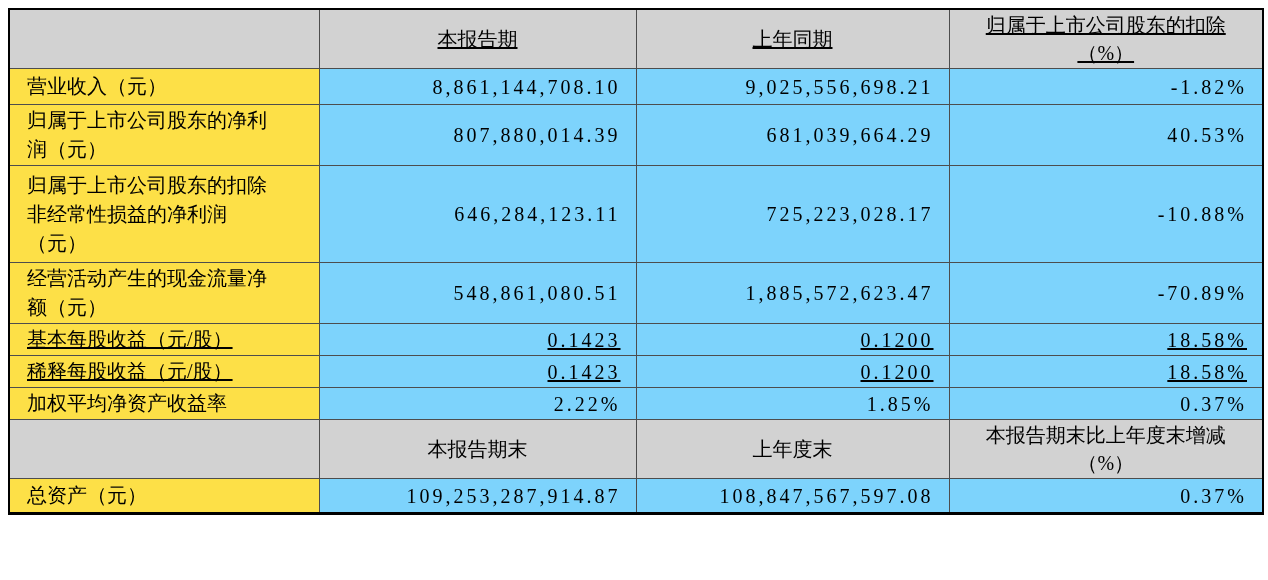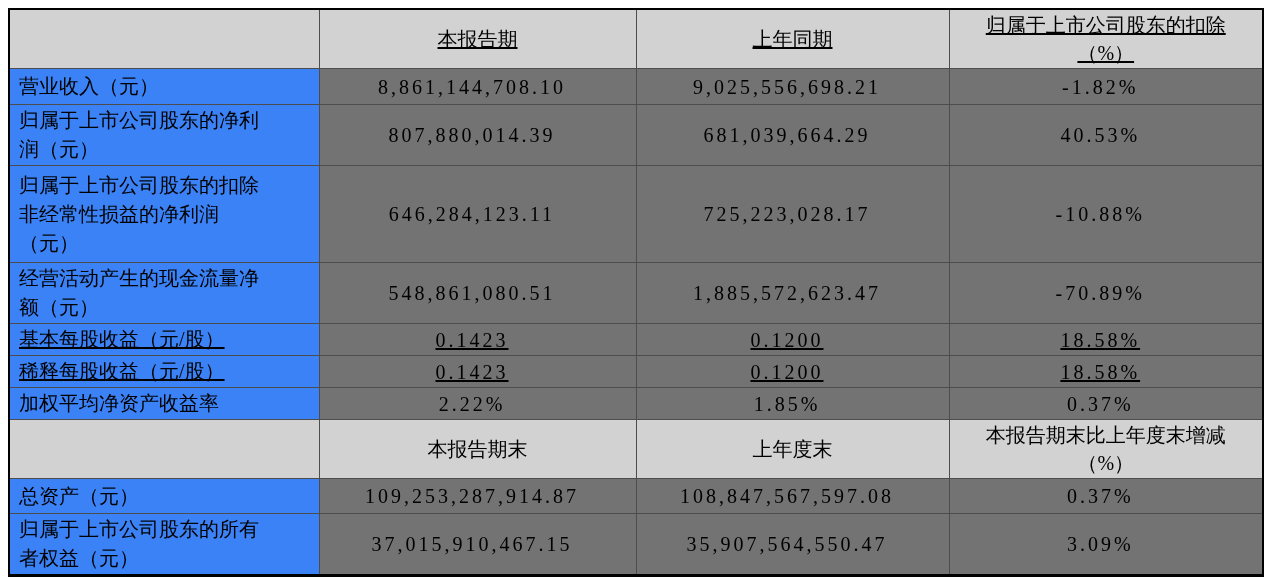--- a/index.html
+++ b/index.html
@@ -33,30 +33,30 @@
     vertical-align: middle;
     overflow: hidden;
   }
   th.header-cell {
     background: #d2d2d2;
     text-align: center;
     white-space: pre-line;
     line-height: 1.4;
   }
   td.label-cell {
-    background: #3b82f6;
+    background: #fde047;
     text-align: left;
-    padding-left: 9px;
+    padding-left: 17px;
     padding-right: 4px;
     white-space: pre-line;
     line-height: 1.45;
   }
   td.value-cell {
-    background: #737373;
-    text-align: center;
+    background: #7dd3fc;
+    text-align: right;
     padding-right: 15px;
     letter-spacing: 3px;
     line-height: 1.3;
   }
   tr.rh-header1 { height: 55px; text-decoration: underline; }
   tr.rh-36 { height: 36px; }
   tr.rh-61 { height: 61px; }
   tr.rh-97 { height: 97px; }
   tr.rh-32 { height: 32px; text-decoration: underline; }
   tr.rh-31 { height: 31px; margin-left: 12px; }
@@ -145,21 +145,14 @@
 （%）</th>
   </tr>
 
   <tr class="rh-35">
     <td class="label-cell">总资产（元）</td>
     <td class="value-cell">109,253,287,914.87</td>
     <td class="value-cell">108,847,567,597.08</td>
     <td class="value-cell">0.37%</td>
   </tr>
 
-  <tr class="rh-62">
-    <td class="label-cell">归属于上市公司股东的所有
-者权益（元）</td>
-    <td class="value-cell">37,015,910,467.15</td>
-    <td class="value-cell">35,907,564,550.47</td>
-    <td class="value-cell">3.09%</td>
-  </tr>
 </tbody>
   </table>
 
 </body></html>

